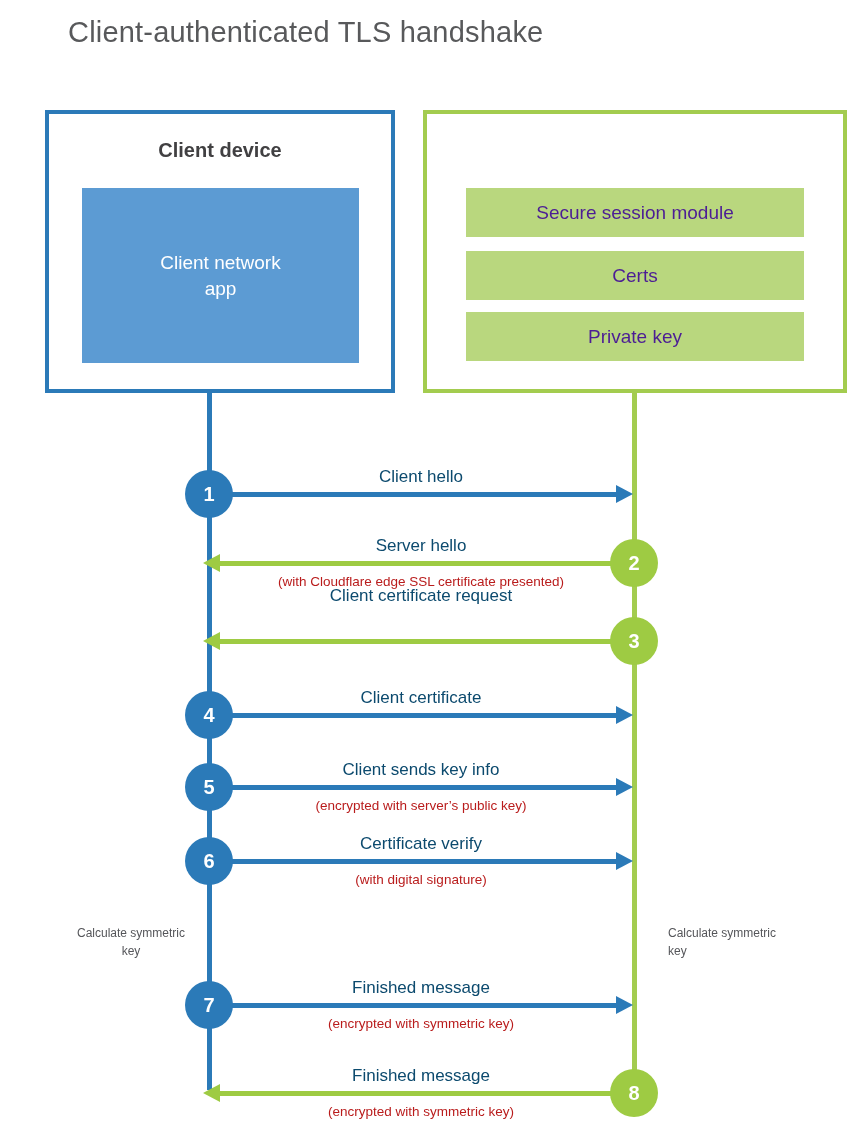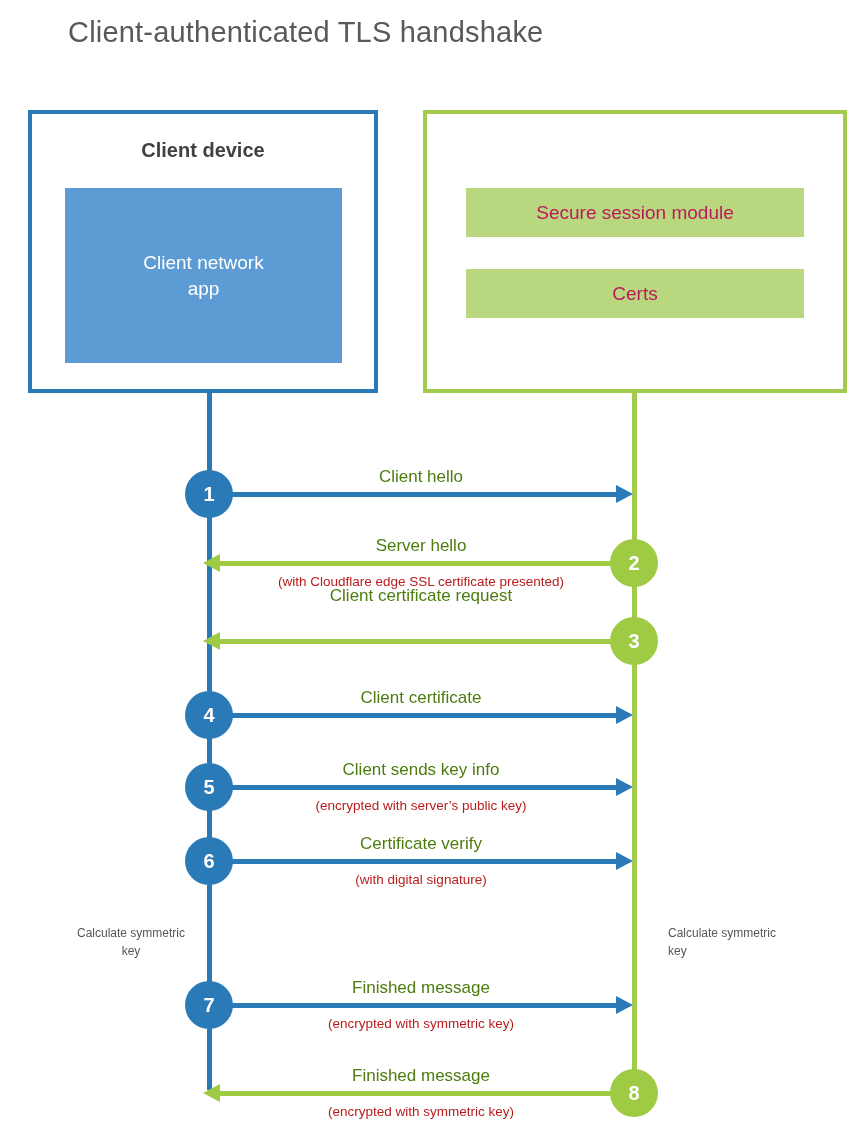--- a/index.html
+++ b/index.html
@@ -6,34 +6,34 @@
   .canvas{
     position:relative;width:865px;height:1146px;background:#ffffff;overflow:hidden;
     font-family:"Liberation Sans","DejaVu Sans",sans-serif;
   }
   .page-title{
     position:absolute;left:28px;top:16px;font-size:29px;font-weight:300;
     color:#58595b;letter-spacing:.2px;margin-left:40px;
   }
   
   .actor-box{position:absolute;background:#fff;box-sizing:border-box;}
-  .client-box{left:28px;top:110px;width:350px;height:283px;border:4px solid #2b7ab8;}
+  .client-box{left:45px;top:110px;width:350px;height:283px;border:4px solid #2b7ab8;}
   .server-box{left:423px;top:110px;width:424px;height:283px;border:4px solid #a3cc4f;}
   .box-title{
     position:absolute;left:0;top:25px;width:100%;text-align:center;
     font-size:20px;font-weight:bold;color:#414042;
   }
   .client-app{
     position:absolute;left:33px;top:74px;width:277px;height:175px;background:#5c9bd3;
     color:#fff;font-size:19px;text-align:center;display:flex;align-items:center;
     justify-content:center;white-space:pre-line;line-height:26px;
   }
   .bar{
     position:absolute;left:39px;width:338px;height:49px;background:#b9d77e;
-    color:#be185d;font-size:19px;text-align:center;line-height:49px;
+    color:#4c1d95;font-size:19px;text-align:center;line-height:49px;
   }
   
   .vline{position:absolute;width:5px;}
   .vline.blue{background:#2b7ab8;}
   .vline.green{background:#a3cc4f;}
   
   .hline{position:absolute;height:5px;}
   .hline.blue{background:#2b7ab8;}
   .hline.green{background:#9ecb43;}
   .ah-right{
@@ -47,21 +47,21 @@
     border-right:17px solid #9ecb43;
   }
   .circle{
     position:absolute;width:48px;height:48px;border-radius:50%;
     color:#fff;font-size:20px;font-weight:bold;text-align:center;line-height:48px;
   }
   .circle.blue{background:#2b7ab8;}
   .circle.green{background:#9ecb43;}
   .step-label{
     position:absolute;left:209px;width:424px;text-align:center;
-    font-size:17px;line-height:20px;color:#4d7c0f;
+    font-size:17px;line-height:20px;color:#0c4a6e;
   }
   .step-sub{
     position:absolute;left:209px;width:424px;text-align:center;
     font-size:13.5px;line-height:16px;color:#b91c1c;
   }
   .side-note{position:absolute;font-size:13.5px;line-height:17px;color:#55565a;}
   .calc-note{position:absolute;font-size:12px;line-height:18px;color:#55565a;}
 </style>
 </head>
 <body>
@@ -71,21 +71,22 @@
   <div class="page-title">Client-authenticated TLS handshake</div>
 
   <div class="actor-box client-box">
     <div class="box-title">Client device</div>
     <div class="client-app">Client network
 app</div>
   </div>
 
   <div class="actor-box server-box">
     <div class="bar" style="top:74px">Secure session module</div>
-    <div class="bar" style="top:155px">Certs</div>
+    <div class="bar" style="top:137px">Certs</div>
+    <div class="bar" style="top:198px">Private key</div>
   </div>
 
   <div class="vline blue" style="left:207px;top:391px;height:699px"></div>
   <div class="vline green" style="left:632px;top:391px;height:702px"></div>
 
   <div>
     <div class="hline blue" style="left:209px;top:492px;width:412px"></div>
     <div class="ah-right" style="left:616px;top:485px"></div>
     <div class="step-label" style="top:467px">Client hello</div>
     <div class="circle blue" style="left:185px;top:470px">1</div>

